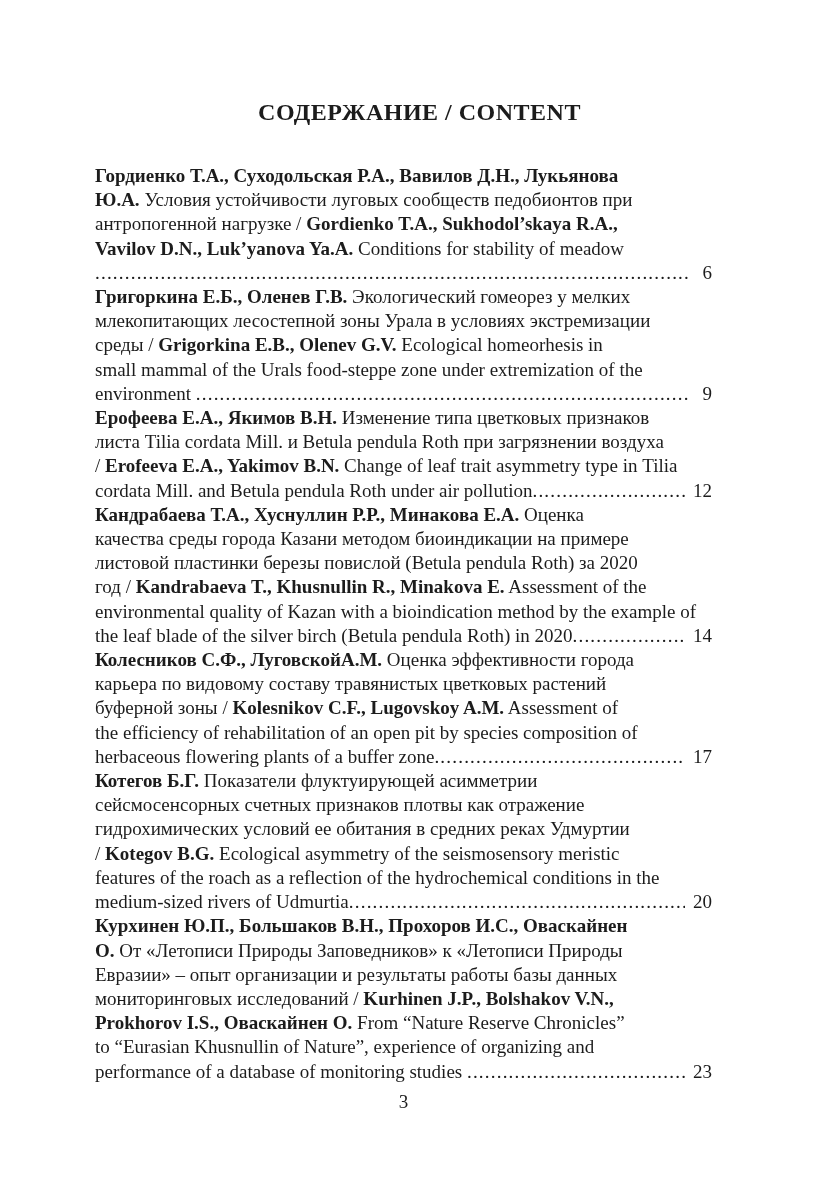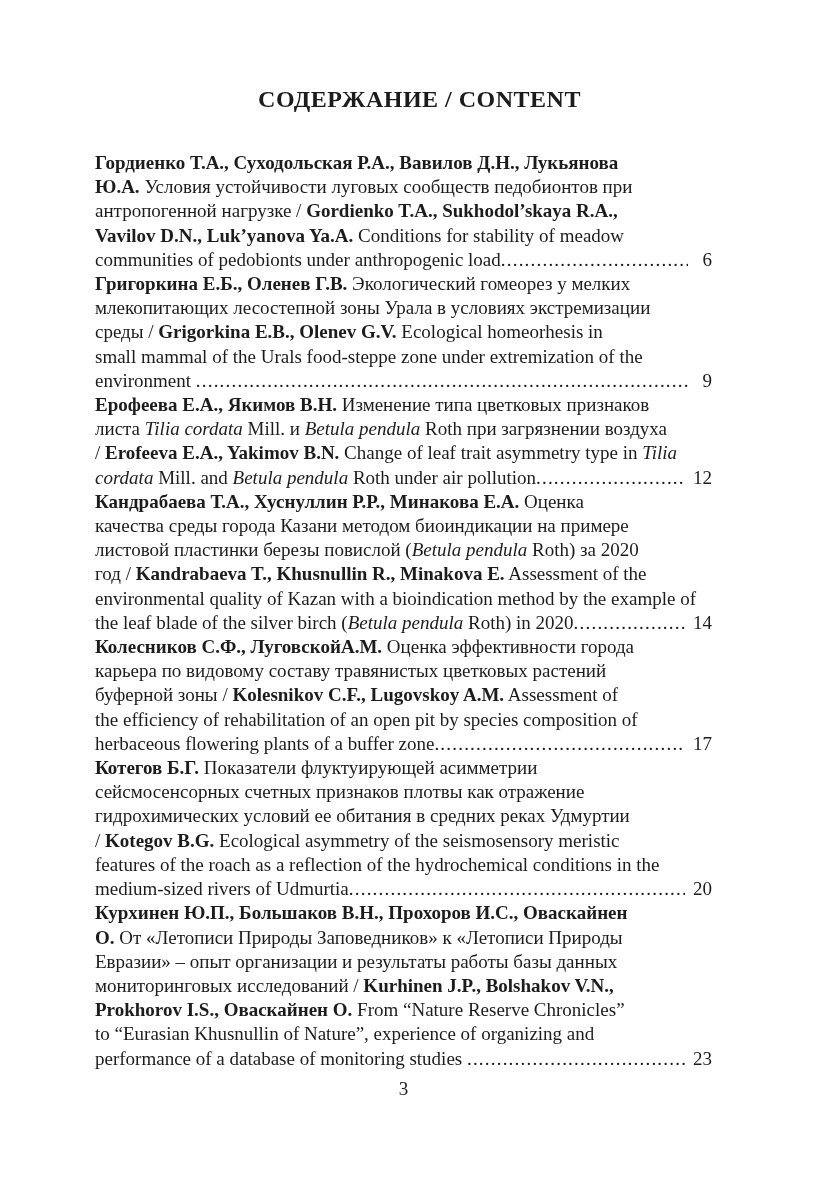--- a/index.html
+++ b/index.html
@@ -7,44 +7,43 @@
   .page {
     width: 839px;
     height: 1190px;
     background: #ffffff;
     color: #1c1c1c;
     font-family: "Liberation Serif", "DejaVu Serif", serif;
     overflow: hidden;
     position: relative;
   }
   .title-wrap {
-    padding-top: 44px;
+    padding-top: 97px;
     text-align: center;
-    margin-top: 40px;
   }
   .page-title {
     font-size: 24px;
     line-height: 31px;
     font-weight: bold;
     letter-spacing: 0.5px;
   }
   .content {
     width: 617px;
     margin: 36px 127px 0 95px;
     font-size: 19px;
     line-height: 24.2px;
   }
   .toc-entry { }
   .toc-line {
     display: flex;
     align-items: center;
     white-space: pre;
   }
   .run-b { font-weight: bold; }
-  .run-i { font-style: italic; }
+  .run-i { }
   .run-r { }
   .dot-fill {
     flex: 1 1 auto;
     min-width: 0;
     overflow: hidden;
     white-space: nowrap;
   }
   .dot-fill::after {
     content: "..................................................................................................................................................................";
     letter-spacing: 1.2px;
@@ -69,21 +68,21 @@
 <div class="page">
   <div class="title-wrap">
     <span class="page-title">СОДЕРЖАНИЕ / CONTENT</span>
   </div>
   <div class="content" id="toc-list">
       <div class="toc-entry">
         <div class="toc-line"><span class="run-b">Гордиенко Т.А., Суходольская Р.А., Вавилов Д.Н., Лукьянова</span></div>
         <div class="toc-line"><span class="run-b">Ю.А.</span><span class="run-r"> Условия устойчивости луговых сообществ педобионтов при</span></div>
         <div class="toc-line"><span class="run-r">антропогенной нагрузке / </span><span class="run-b">Gordienko T.A., Sukhodol’skaya R.A.,</span></div>
         <div class="toc-line"><span class="run-b">Vavilov D.N., Luk’yanova Ya.A.</span><span class="run-r"> Conditions for stability of meadow</span></div>
-        <div class="toc-line"><span class="run-r">communities of pedobionts under anthropogenic load</span><span class="dot-fill"></span><span class="entry-page">6</span></div>
+        <div class="toc-line"><span class="dot-fill"></span><span class="entry-page">6</span></div>
       </div>
       <div class="toc-entry">
         <div class="toc-line"><span class="run-b">Григоркина Е.Б., Оленев Г.В.</span><span class="run-r"> Экологический гомеорез у мелких</span></div>
         <div class="toc-line"><span class="run-r">млекопитающих лесостепной зоны Урала в условиях экстремизации</span></div>
         <div class="toc-line"><span class="run-r">среды / </span><span class="run-b">Grigorkina E.B., Olenev G.V.</span><span class="run-r"> Ecological homeorhesis in</span></div>
         <div class="toc-line"><span class="run-r">small mammal of the Urals food-steppe zone under extremization of the</span></div>
         <div class="toc-line"><span class="run-r">environment </span><span class="dot-fill"></span><span class="entry-page">9</span></div>
       </div>
       <div class="toc-entry">
         <div class="toc-line"><span class="run-b">Ерофеева Е.А., Якимов В.Н.</span><span class="run-r"> Изменение типа цветковых признаков</span></div>

